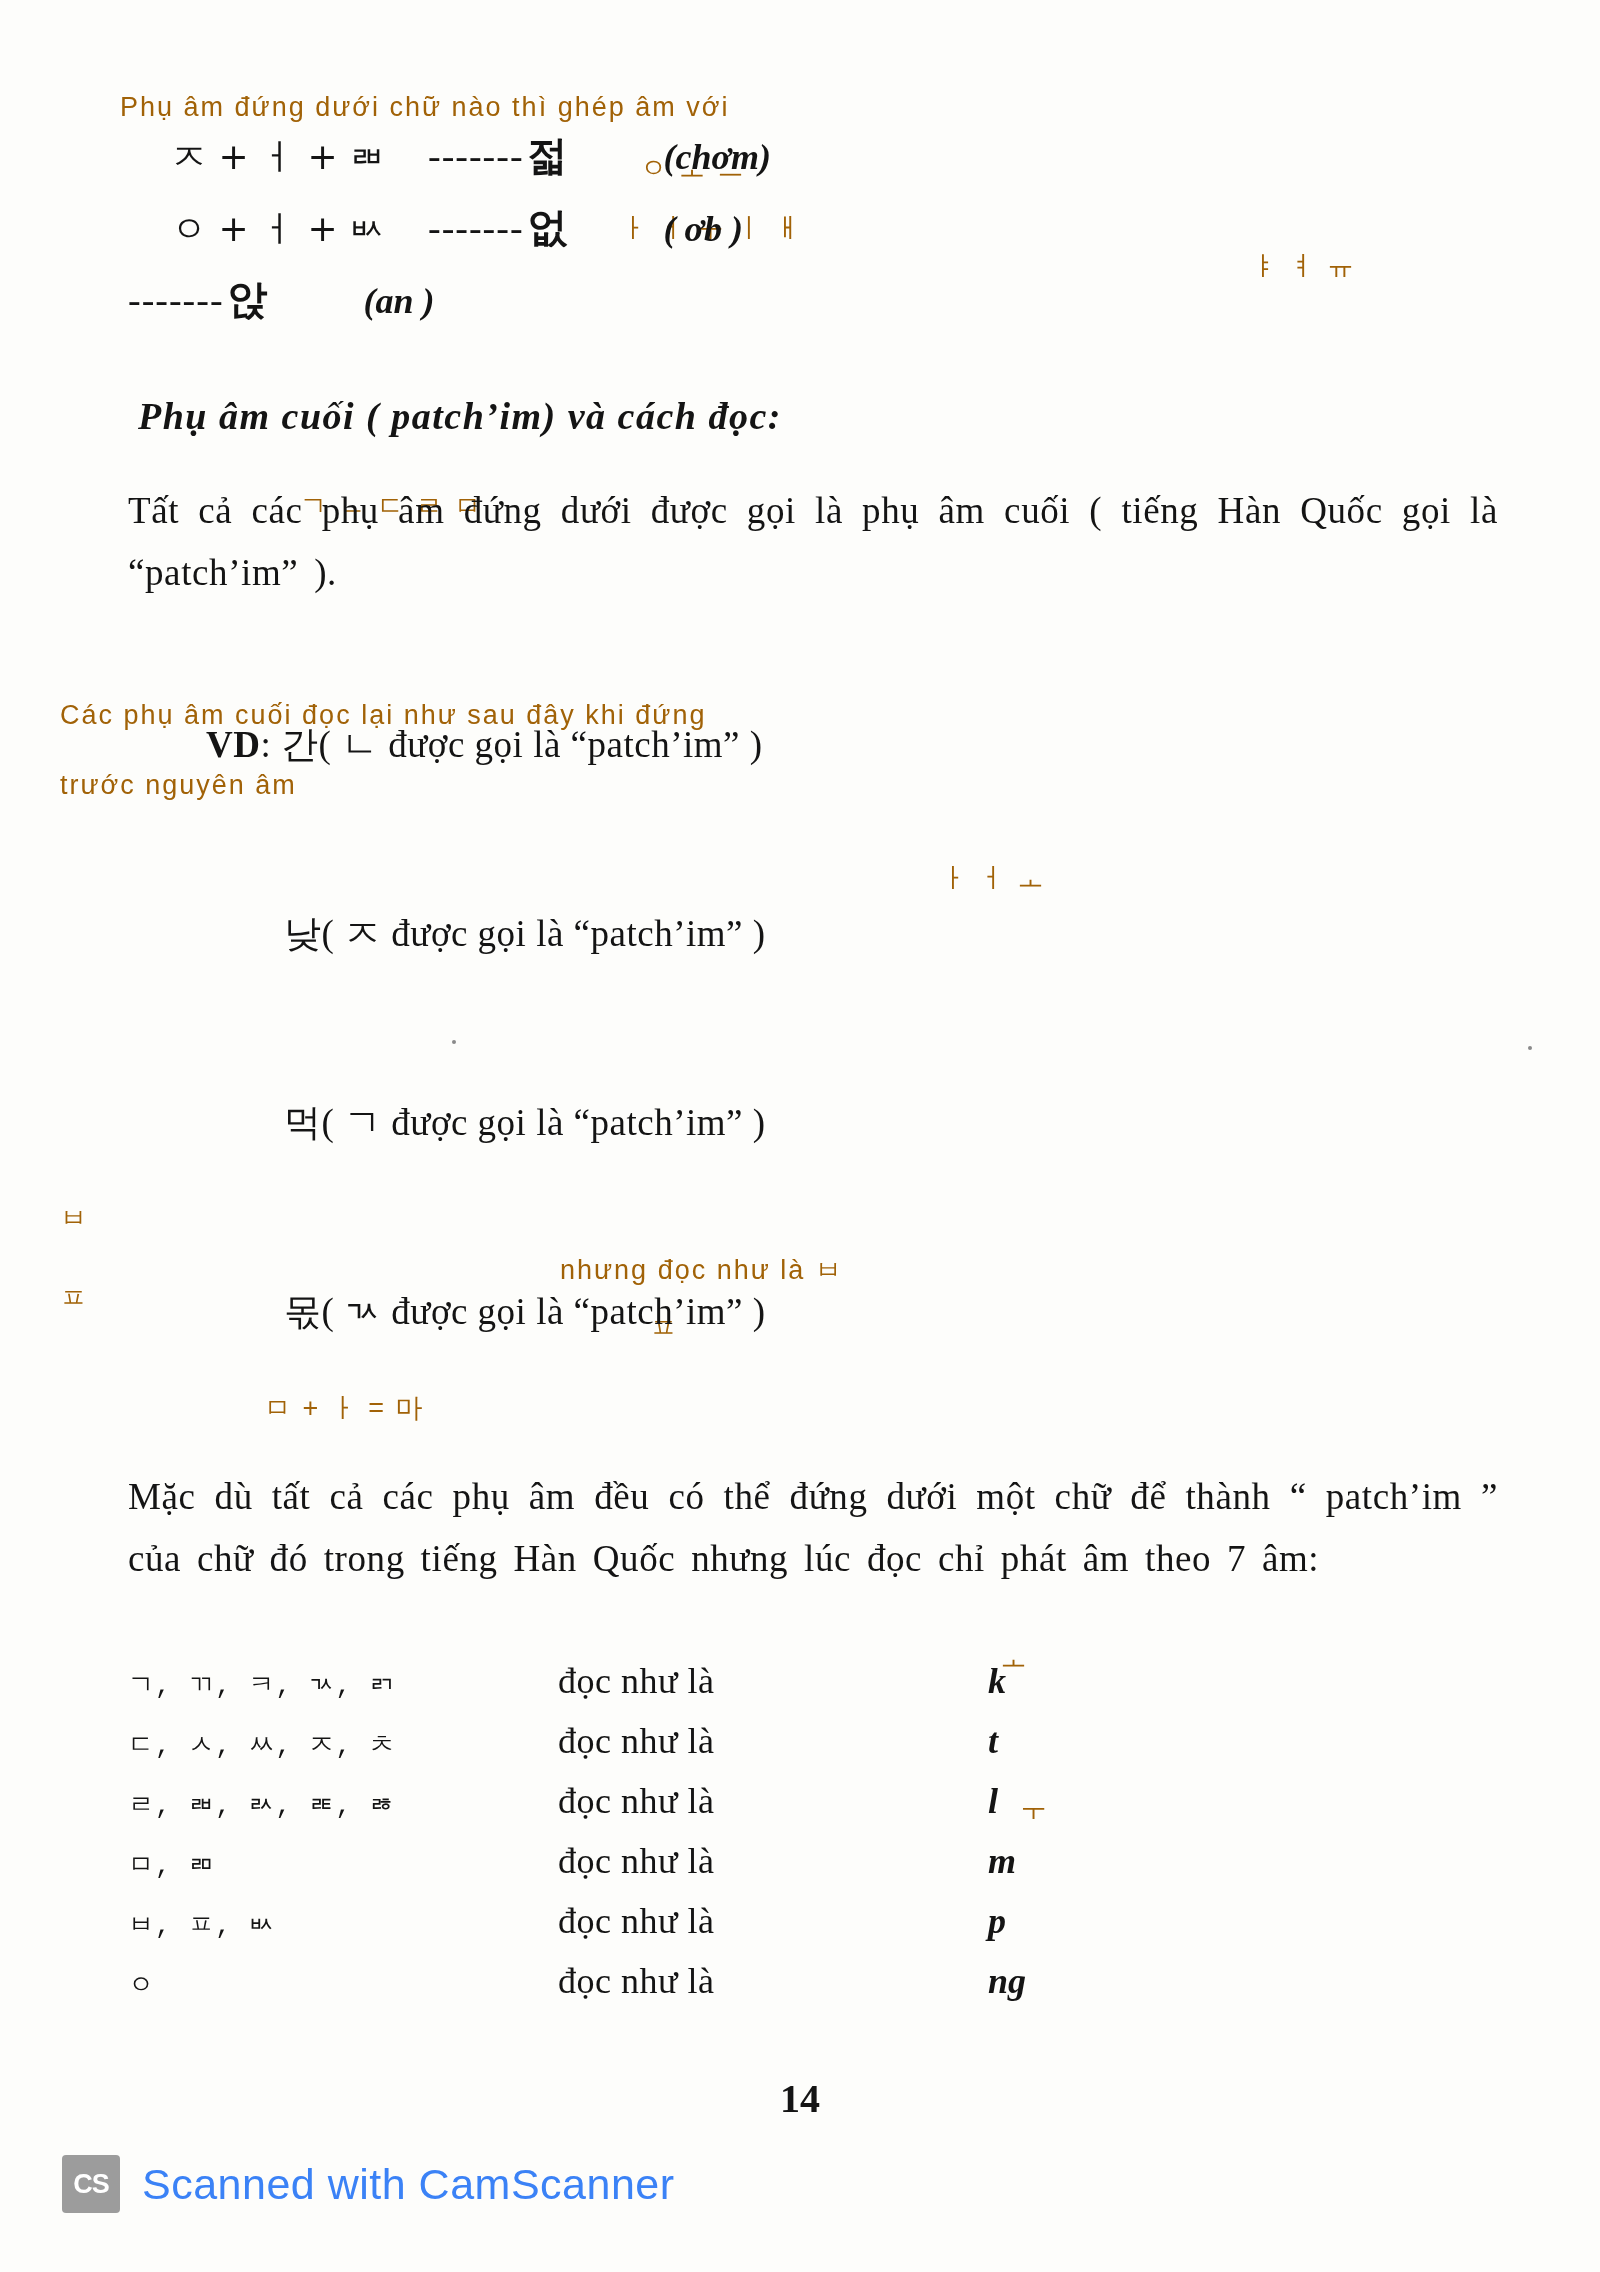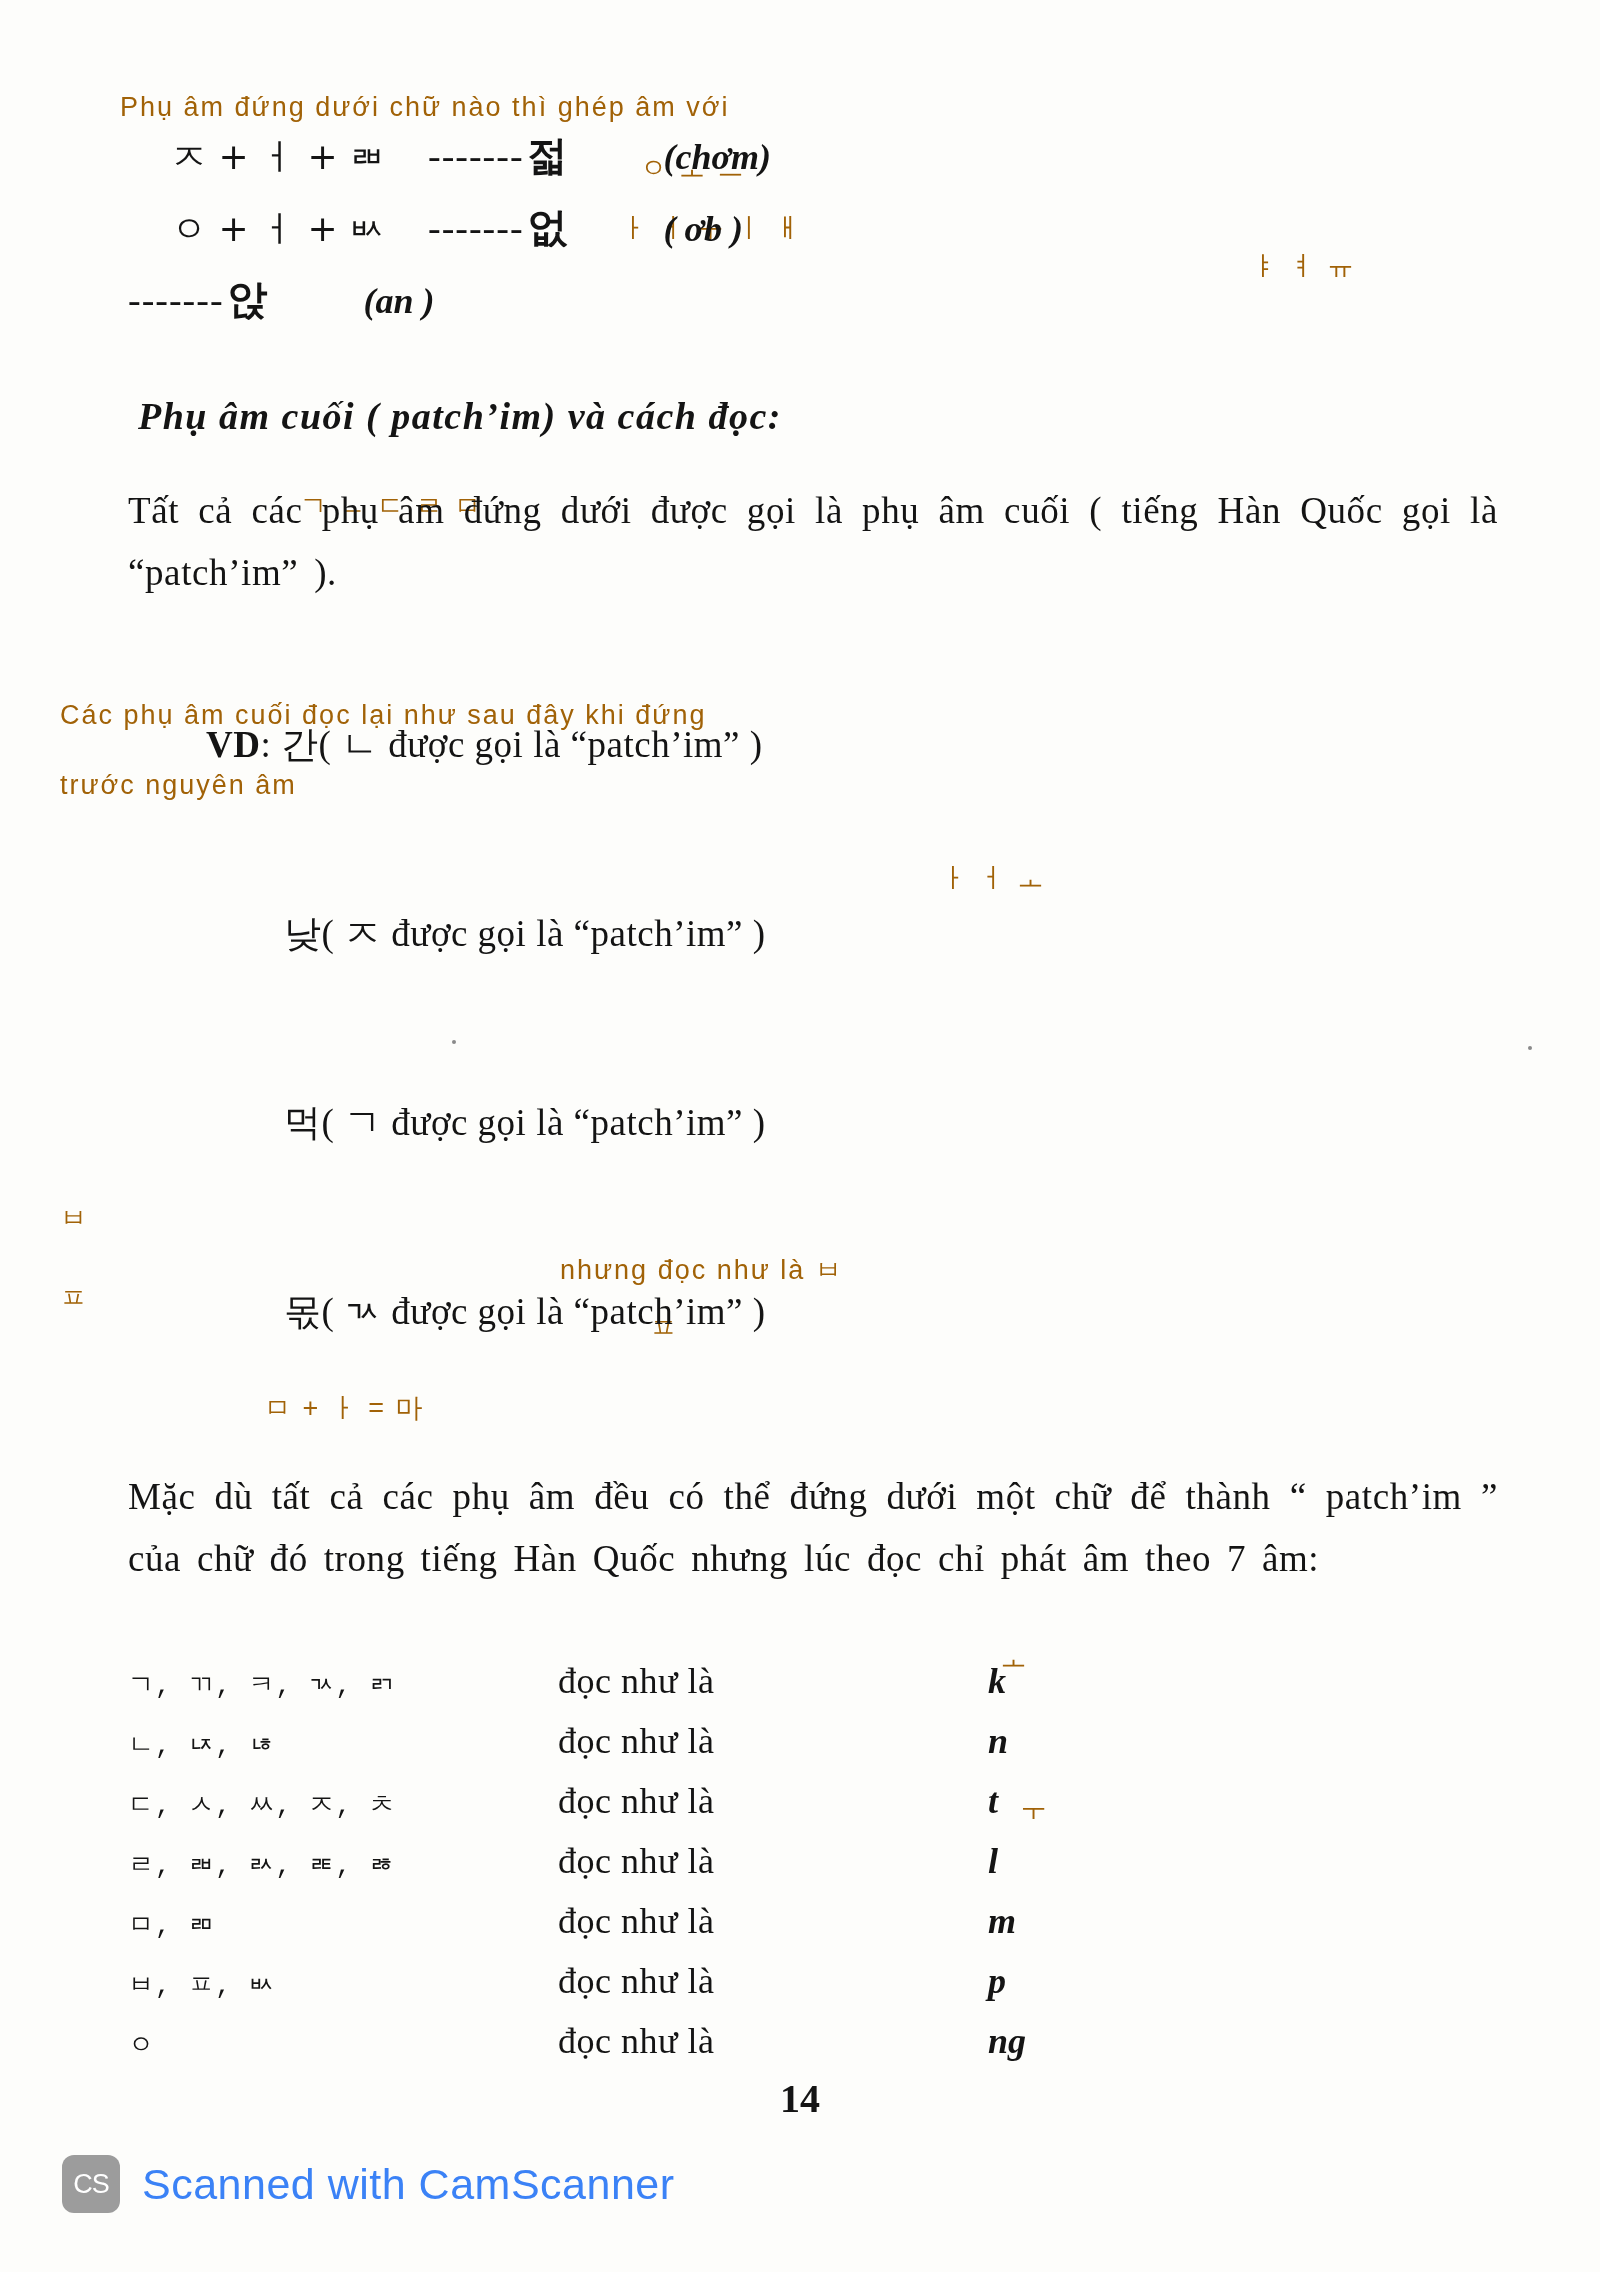--- a/index.html
+++ b/index.html
@@ -158,26 +158,26 @@
     position: absolute;
     left: 62px;
     top: 2155px;
     display: flex;
     align-items: center;
     gap: 22px;
   }
   .cs-badge {
     width: 58px;
     height: 58px;
-    border-radius: 12px;
+    border-radius: 4px;
     background: #9c9c9c;
     color: #ffffff;
     font-family: "Liberation Sans", sans-serif;
     font-size: 27px;
-    font-weight: 400;
+    font-weight: 700;
     display: flex;
     align-items: center;
     justify-content: center;
     letter-spacing: -1px;
   }
   .cs-text {
     font-family: "Liberation Sans", sans-serif;
     font-size: 43px;
     color: #3b82f6;
     letter-spacing: 0.5px;
@@ -260,25 +260,20 @@
     </div>
 
     <table class="sound-table">
       <tbody>
         <tr>
           <td class="col-letters">ㄱ, ㄲ, ㅋ, ㄳ, ㄺ</td>
           <td class="col-reads">đọc như là</td>
           <td class="col-sound">k</td>
         </tr>
         <tr>
-          <td class="col-letters">ㄴ, ㄵ, ㄶ</td>
-          <td class="col-reads">đọc như là</td>
-          <td class="col-sound">n</td>
-        </tr>
-        <tr>
           <td class="col-letters">ㄷ, ㅅ, ㅆ, ㅈ, ㅊ</td>
           <td class="col-reads">đọc như là</td>
           <td class="col-sound">t</td>
         </tr>
         <tr>
           <td class="col-letters">ㄹ, ㄼ, ㄽ, ㄾ, ㅀ</td>
           <td class="col-reads">đọc như là</td>
           <td class="col-sound">l</td>
         </tr>
         <tr>

